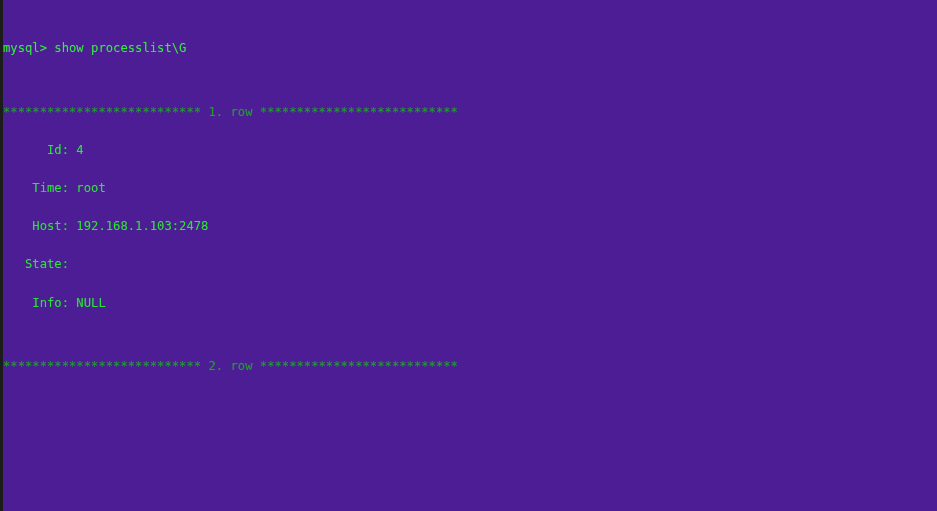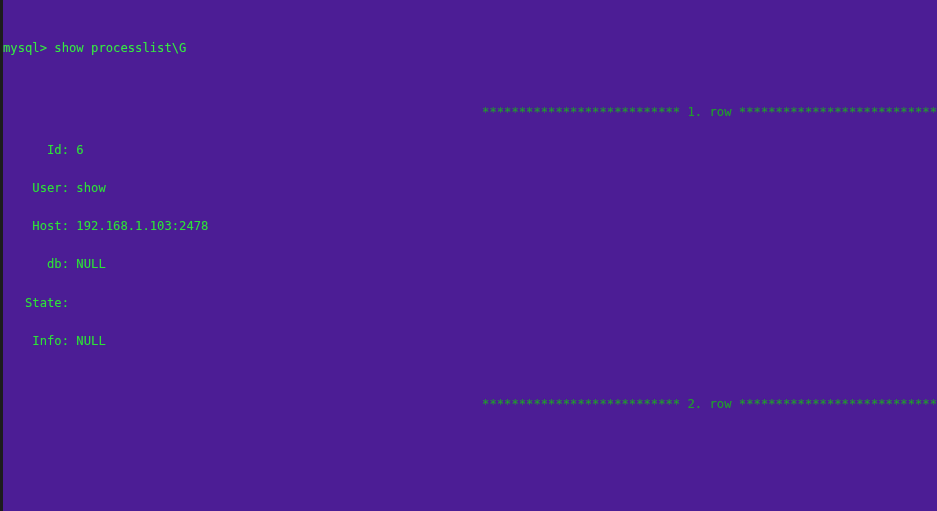--- a/index.html
+++ b/index.html
@@ -37,42 +37,40 @@
     white-space: pre;
   }
   .line {
     white-space: pre;
     height: 12.72px;
     color: #2ee03a;
     text-shadow: 0 0 1px rgba(40,200,50,0.35);
   }
   .line.sep {
     color: #1f9e2a;
-    text-align: right;
   }
   .line.prompt {
     color: #37e845;
   }
 </style>
 </head>
 <body>
 
 <div id="terminal">
   <div id="edge-strip"></div>
 
   <div id="screen">
 
     <div class="line prompt">mysql&gt; show processlist\G</div>
 
     
     <div class="line sep">*************************** 1. row ***************************</div>
-    <div class="line">      Id: 6</div>
-    <div class="line">    User: show</div>
+    <div class="line">      Id: 4</div>
+    <div class="line">    Time: root</div>
     <div class="line">    Host: 192.168.1.103:2478</div>
-    <div class="line">      db: NULL</div>
     <div class="line">   State: </div>
     <div class="line">    Info: NULL</div>
 
     
     <div class="line sep">*************************** 2. row ***************************</div>
     
     
     
     
     

